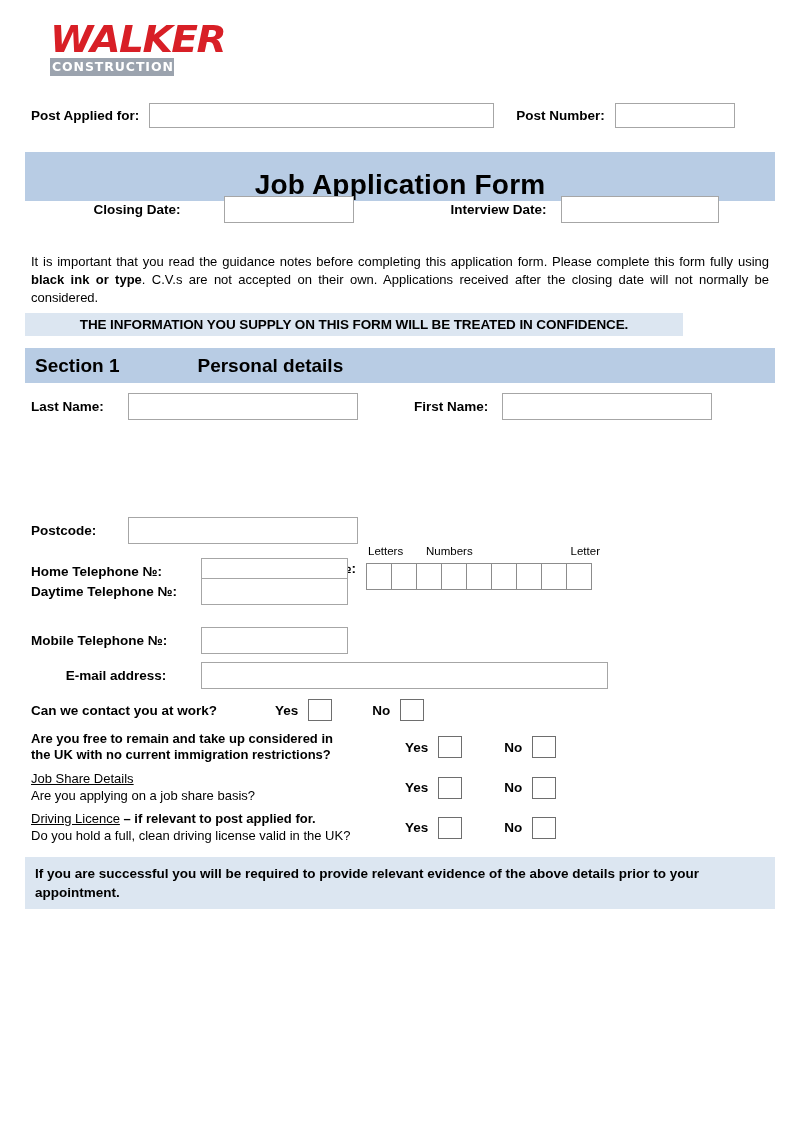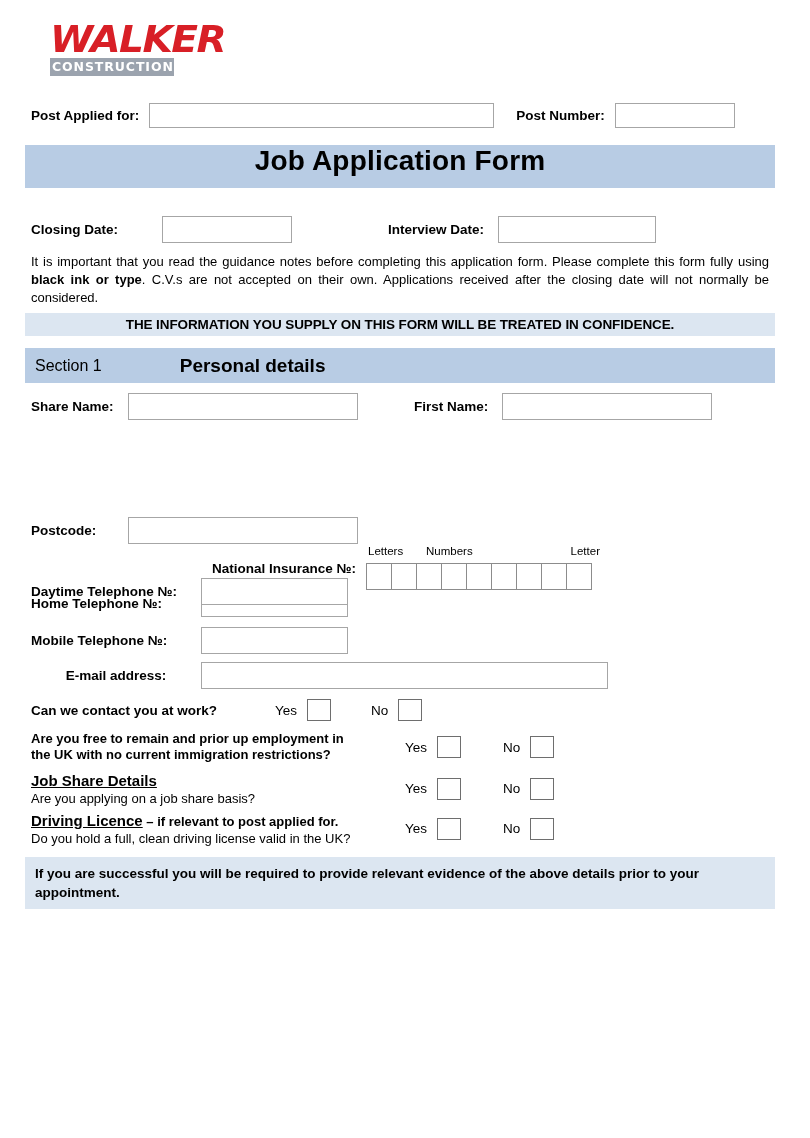--- a/index.html
+++ b/index.html
@@ -75,39 +75,40 @@
   .post-num-input { width: 120px; height: 25px; }
 
   
   .band {
     position: absolute;
     left: 25px;
     width: 750px;
     background: #b8cce4;
   }
   .title-band {
-    top: 145px;
-    height: 43px;
-    display: flex;
-    align-items: flex-start;
+    top: 152px;
+    height: 49px;
+    display: flex;
+    align-items: flex-end;
     justify-content: center;
   }
   .title-band .title-text {
     font-size: 28px;
     font-weight: bold;
     letter-spacing: 0.2px;
   }
 
   
   .dates-row {
     position: absolute;
-    left: 31px; top: 216px;
-    width: 750px;
-    display: flex;
-    align-items: center;
+    left: 31px; top: 196px;
+    width: 750px;
+    display: flex;
+    align-items: center;
+    justify-content: center;
   }
   .dates-row .closing-lbl { margin-right: 44px; }
   .closing-input { width: 130px; height: 27px; }
   .interview-lbl { margin-left: 96px; margin-right: 14px; }
   .interview-input { width: 158px; height: 27px; }
 
   
   .guidance {
     position: absolute;
     left: 31px; top: 253px;
@@ -115,21 +116,21 @@
     font-size: 13px;
     line-height: 1.38;
     text-align: justify;
   }
   .guidance b { font-weight: bold; }
 
   
   .confidence-band {
     position: absolute;
     left: 25px; top: 313px;
-    width: 750px;
+    width: 658px;
     height: 23px;
     background: #dce6f1;
     display: flex;
     align-items: center;
     justify-content: center;
   }
   .confidence-band .ctext {
     font-size: 13.5px;
     font-weight: bold;
     letter-spacing: -0.1px;
@@ -137,22 +138,22 @@
 
   
   .section-band {
     top: 348px;
     height: 35px;
     display: flex;
     align-items: center;
     padding-left: 10px;
   }
   .section-band .sec-no {
-    font-size: 16px;
-    font-weight: normal;
+    font-size: 19px;
+    font-weight: bold;
   }
   .section-band .sec-title {
     font-size: 19px;
     font-weight: bold;
     margin-left: 78px;
   }
 
   
   .names-row {
     position: absolute;
@@ -220,37 +221,37 @@
 
   
   .tel-row {
     position: absolute;
     left: 31px;
     display: flex;
     align-items: center;
   }
   .tel-row .t-lbl { width: 170px; }
   .tel-input { width: 147px; height: 27px; }
-  .tel-home { top: 590px; }
+  .tel-home { top: 558px; }
   .tel-day { top: 578px; }
   .tel-mobile { top: 627px; }
 
   .email-row {
     position: absolute;
     left: 31px; top: 662px;
     display: flex;
     align-items: center;
   }
   .email-row .e-lbl { width: 170px; text-align: center; }
   .email-input { width: 407px; height: 27px; }
 
   
   .cb { width: 24px; height: 22px; border: 1px solid #6e6e6e; }
   .yn { display: flex; align-items: center; }
-  .yn .ynlbl { font-size: 13.5px; font-weight: normal; margin-right: 10px; }
+  .yn .ynlbl { font-size: 13.5px; font-weight: bold; margin-right: 10px; }
 
   .contact-row {
     position: absolute;
     left: 31px; top: 699px;
     display: flex;
     align-items: center;
   }
   .contact-row .q { font-size: 13.5px; font-weight: bold; width: 244px; }
   .contact-row .yn-yes { margin-right: 40px; }
 
@@ -258,21 +259,21 @@
     position: absolute;
     left: 31px;
     width: 750px;
     display: flex;
     align-items: center;
   }
   .qrow .qtext { width: 374px; }
   .qrow .qtext .qline-bold { font-size: 13px; font-weight: bold; line-height: 1.25; }
   .qrow .qtext .qline-reg { font-size: 13px; font-weight: normal; line-height: 1.25; }
   .qrow .qtext .qhead {
-    font-size: 15px; font-weight: bold; text-decoration: underline; line-height: 1.3;
+    font-size: 13px; font-weight: normal; text-decoration: underline; line-height: 1.3;
   }
   .qrow .qtext .qhead-tail { font-weight: bold; text-decoration: none; }
   .qrow .yn-yes { margin-right: 42px; }
 
   .row-immigration { top: 731px; }
   .row-jobshare { top: 771px; }
   .row-driving { top: 811px; }
 
   
   .footer-band {
@@ -324,21 +325,21 @@
   <div class="confidence-band">
     <span class="ctext">THE INFORMATION YOU SUPPLY ON THIS FORM WILL BE TREATED IN CONFIDENCE.</span>
   </div>
 
   <div class="band section-band">
     <span class="sec-no">Section 1</span>
     <span class="sec-title">Personal details</span>
   </div>
 
   <div class="names-row">
-    <span class="lbl last-lbl">Share Name:</span>
+    <span class="lbl last-lbl">Last Name:</span>
     <input class="fbox lastname-input" type="text" value="" style="">
     <span class="lbl first-lbl">First Name:</span>
     <input class="fbox firstname-input" type="text" value="" style="">
   </div>
 
 
   <div class="postcode-row">
     <span class="lbl pc-lbl">Postcode:</span>
     <input class="fbox postcode-input" type="text" value="" style="">
   </div>
@@ -388,21 +389,21 @@
       <span class="cb"></span>
     </span>
     <span class="yn">
       <span class="ynlbl">No</span>
       <span class="cb"></span>
     </span>
   </div>
 
   <div class="qrow row-immigration">
     <div class="qtext">
-      <div class="qline-bold">Are you free to remain and prior up employment in</div>
+      <div class="qline-bold">Are you free to remain and take up considered in</div>
       <div class="qline-bold">the UK with no current immigration restrictions?</div>
     </div>
     <span class="yn yn-yes">
       <span class="ynlbl">Yes</span>
       <span class="cb"></span>
     </span>
     <span class="yn">
       <span class="ynlbl">No</span>
       <span class="cb"></span>
     </span>

